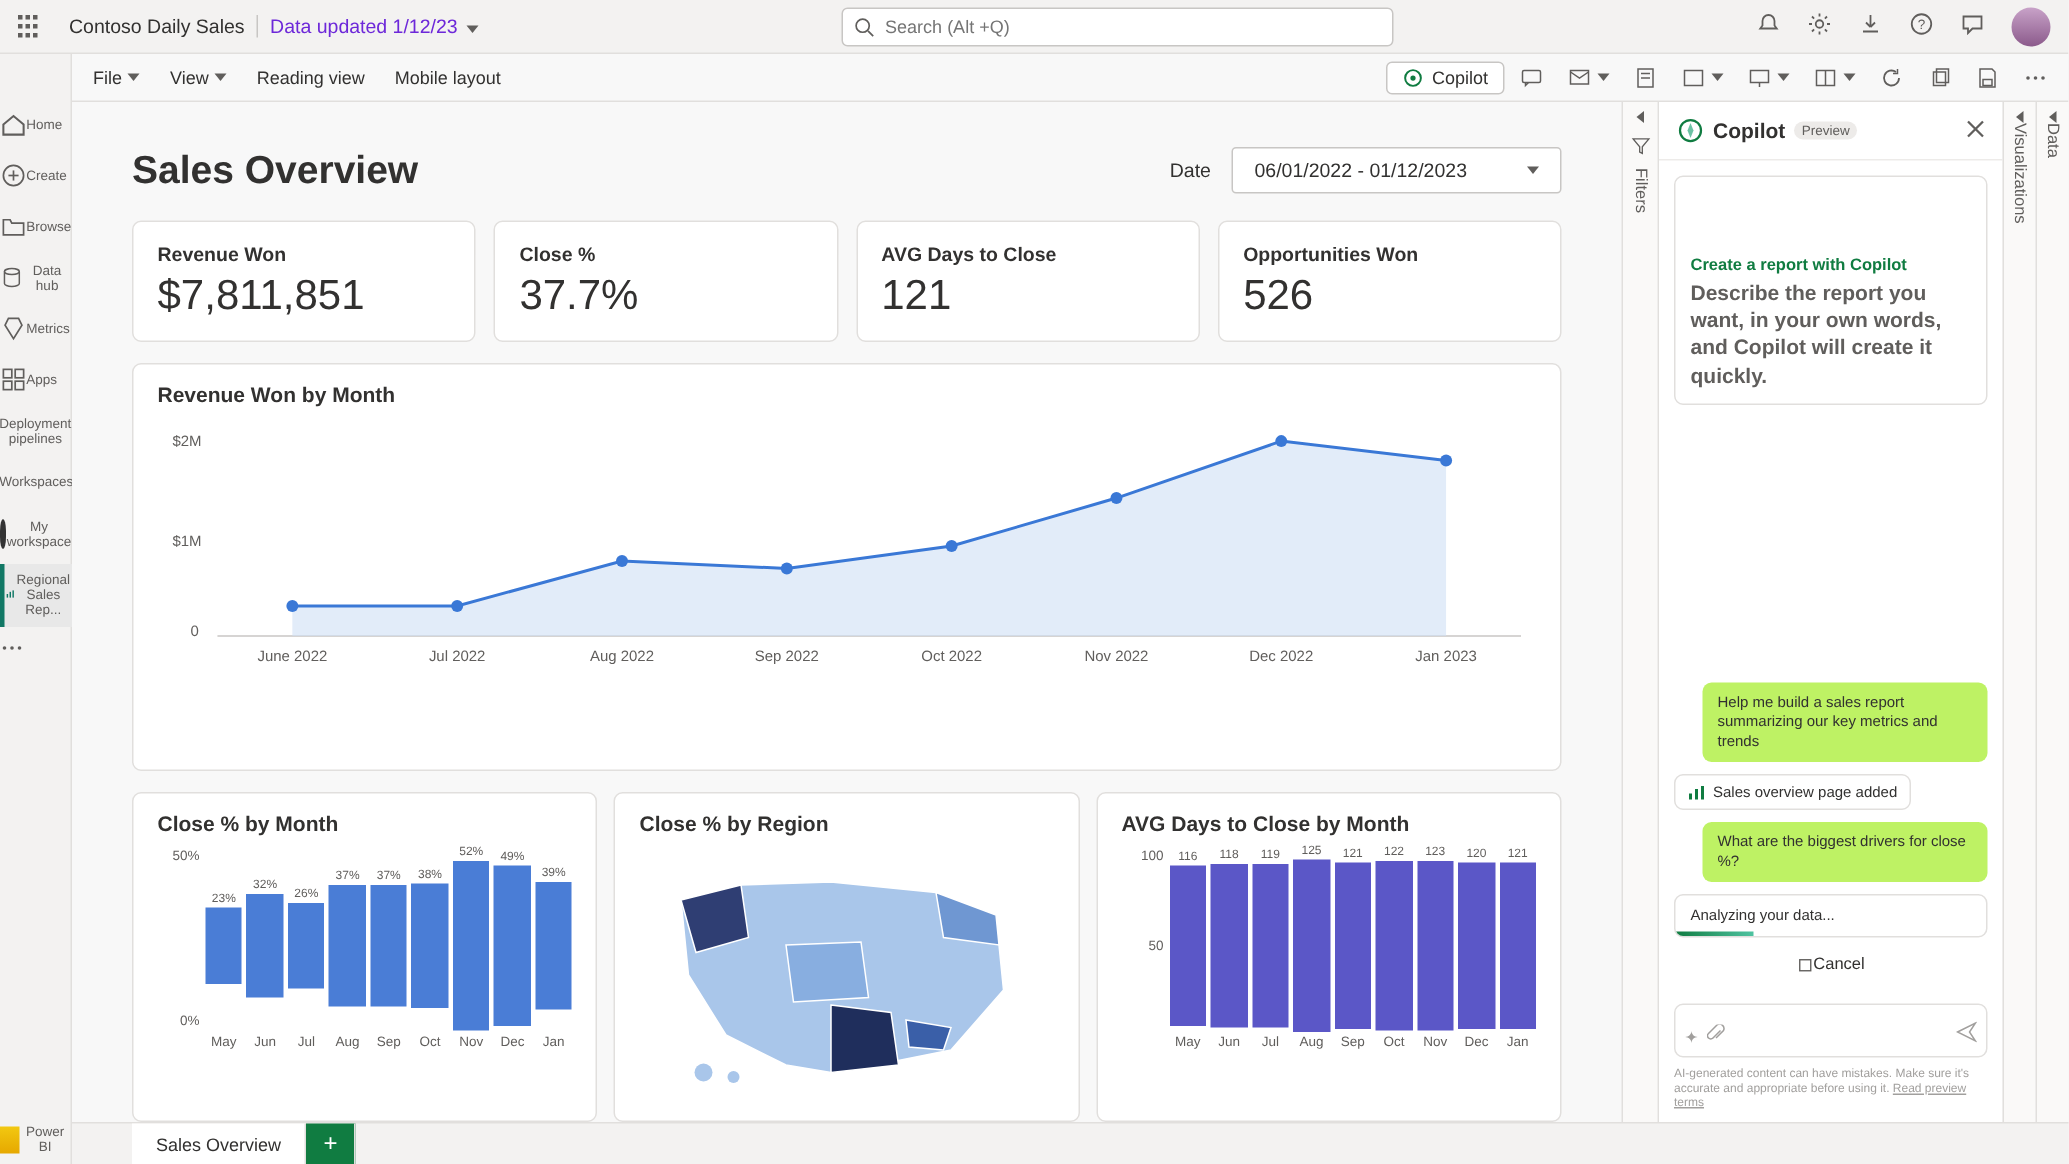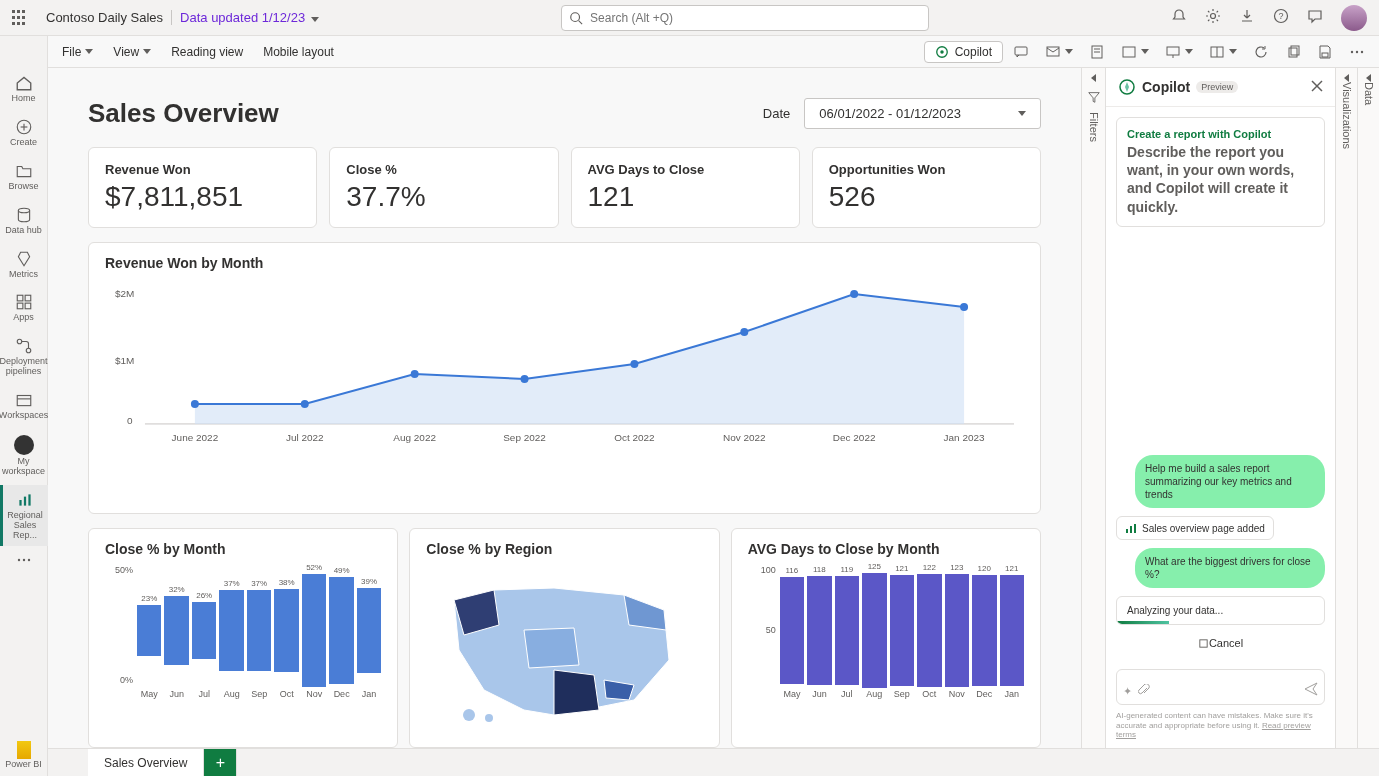--- a/index.html
+++ b/index.html
@@ -21,33 +21,33 @@
 
 
 .ribbon { height: 32px; background: #f8f8f8; display: flex; align-items: center; padding: 0 8px 0 52px; border-bottom: 1px solid #e1dfdd; font-size: 12px; }
 .ribbon .rbtn { padding: 4px 10px; cursor: pointer; color: #323130; display: flex; align-items: center; gap: 4px; }
 .ribbon-right { margin-left: auto; display: flex; gap: 4px; align-items: center; }
 .copilot-btn { display: flex; align-items: center; gap: 6px; padding: 3px 10px; border: 1px solid #c8c6c4; border-radius: 4px; background: #fff; cursor: pointer; }
 .ribbon-right .ric { padding: 4px 6px; cursor: pointer; color: #605e5c; display: flex; align-items: center; }
 
 
 .leftrail { position: absolute; left: 0; top: 36px; bottom: 0; width: 48px; background: #f3f2f1; border-right: 1px solid #e1dfdd; display: flex; flex-direction: column; align-items: center; padding-top: 32px; gap: 2px; }
-.leftrail .lri { width: 48px; display: flex; flex-direction: column; align-items: center; padding: 6px 0; cursor: pointer; font-size: 9px; color: #605e5c; text-align: center; line-height: 1.1; }
+.leftrail .lri { width: 48px; display: flex; flex-direction: row; align-items: center; padding: 6px 0; cursor: pointer; font-size: 9px; color: #605e5c; text-align: center; line-height: 1.1; }
 .leftrail .lri.active { border-left: 3px solid #117865; background: #e8e8e8; }
 .leftrail .lri svg, .leftrail .lri .ic { margin-bottom: 2px; }
 .leftrail .avatar2 { width: 20px; height: 20px; border-radius: 50%; background: #333; margin-bottom: 2px; }
 .leftrail .pbi { width: 14px; height: 18px; background: linear-gradient(#f2c811,#e6a800); margin-bottom: 1px; }
 
 
 .main { position: absolute; left: 48px; top: 68px; right: 0; bottom: 28px; background: #f8f8f8; display: flex; }
 .report { flex: 1; padding: 30px 40px 20px 40px; overflow: hidden; position: relative; }
 .report-hdr { display: flex; justify-content: space-between; align-items: center; margin-bottom: 18px; }
 .report-title { font-size: 26px; font-weight: 600; }
 .date-ctrl { display: flex; align-items: center; gap: 14px; font-size: 13px; }
-.date-ctrl .dd { border: 1px solid #c8c6c4; padding: 7px 14px; border-radius: 3px; background: #fff; display: flex; align-items: center; gap: 57px; cursor: pointer; }
+.date-ctrl .dd { border: 1px solid #c8c6c4; padding: 7px 14px; border-radius: 3px; background: #fff; display: flex; align-items: center; gap: 40px; cursor: pointer; }
 
 
 .kpis { display: flex; gap: 12px; margin-bottom: 14px; }
 .kpi { flex: 1; background: #fff; border: 1px solid #e1dfdd; border-radius: 6px; padding: 14px 16px; }
 .kpi-label { font-size: 13px; font-weight: 600; margin-bottom: 4px; }
 .kpi-value { font-size: 28px; font-weight: 400; }
 
 
 .chart-card { background: #fff; border: 1px solid #e1dfdd; border-radius: 6px; padding: 12px 16px; }
 .chart-title { font-size: 14px; font-weight: 600; margin-bottom: 8px; }
@@ -62,24 +62,24 @@
 .vtext { writing-mode: vertical-rl; font-size: 11px; color: #605e5c; }
 
 
 .copilot { width: 230px; border-left: 1px solid #e1dfdd; background: #fff; display: flex; flex-direction: column; font-size: 11px; }
 .cp-hdr { display: flex; align-items: center; gap: 6px; padding: 10px 12px; border-bottom: 1px solid #edebe9; }
 .cp-hdr .nm { font-size: 14px; font-weight: 600; }
 .cp-hdr .badge { font-size: 9px; background: #edebe9; padding: 1px 5px; border-radius: 7px; color: #605e5c; }
 .cp-hdr .close { margin-left: auto; cursor: pointer; }
 .cp-body { flex: 1; padding: 10px; display: flex; flex-direction: column; gap: 8px; overflow-y: auto; }
 .sugg { border: 1px solid #e1dfdd; border-radius: 6px; padding: 10px; }
-.sugg .st { color: #107c41; font-size: 11px; font-weight: 600; margin-bottom: 3px; }
+.sugg .st { color: #107c41; font-size: 11px; font-weight: 600; margin-bottom: 3px; margin-top: 43px; }
 .sugg .sd { font-size: 14px; color: #605e5c; line-height: 1.3; font-weight: bold; }
 .chatfill { flex: 1; }
-.umsg { align-self: flex-end; background: #86efac; padding: 7px 10px; border-radius: 18px; font-size: 10px; max-width: 190px; line-height: 1.3; }
+.umsg { align-self: flex-end; background: #bef264; padding: 7px 10px; border-radius: 6px; font-size: 10px; max-width: 190px; line-height: 1.3; }
 .amsg { align-self: flex-start; background: #fff; border: 1px solid #e1dfdd; padding: 5px 8px; border-radius: 6px; font-size: 10px; display: flex; align-items: center; gap: 5px; }
 .status { background: #fff; border: 1px solid #e1dfdd; padding: 8px 10px; border-radius: 6px; font-size: 10px; position: relative; overflow: hidden; }
 .status .bar { position: absolute; left: 0; bottom: 0; height: 3px; width: 25%; background: linear-gradient(90deg,#107c41,#4fc3a1); }
 .cancel { text-align: left; font-size: 11px; color: #323130; padding: 4px; display: flex; align-items: center; justify-content: center; gap: 0; cursor: pointer; }
 .cp-input { margin: 6px 10px; border: 1px solid #e1dfdd; border-radius: 6px; height: 36px; display: flex; align-items: flex-end; padding: 6px; gap: 6px; }
 .cp-input .spk, .cp-input .att, .cp-input .send { cursor: pointer; color: #a19f9d; }
 .cp-input .send { margin-left: auto; }
 .cp-foot { font-size: 8px; color: #a19f9d; padding: 0 10px 8px; line-height: 1.2; }
 .cp-foot a { color: #a19f9d; text-decoration: underline; }
 

